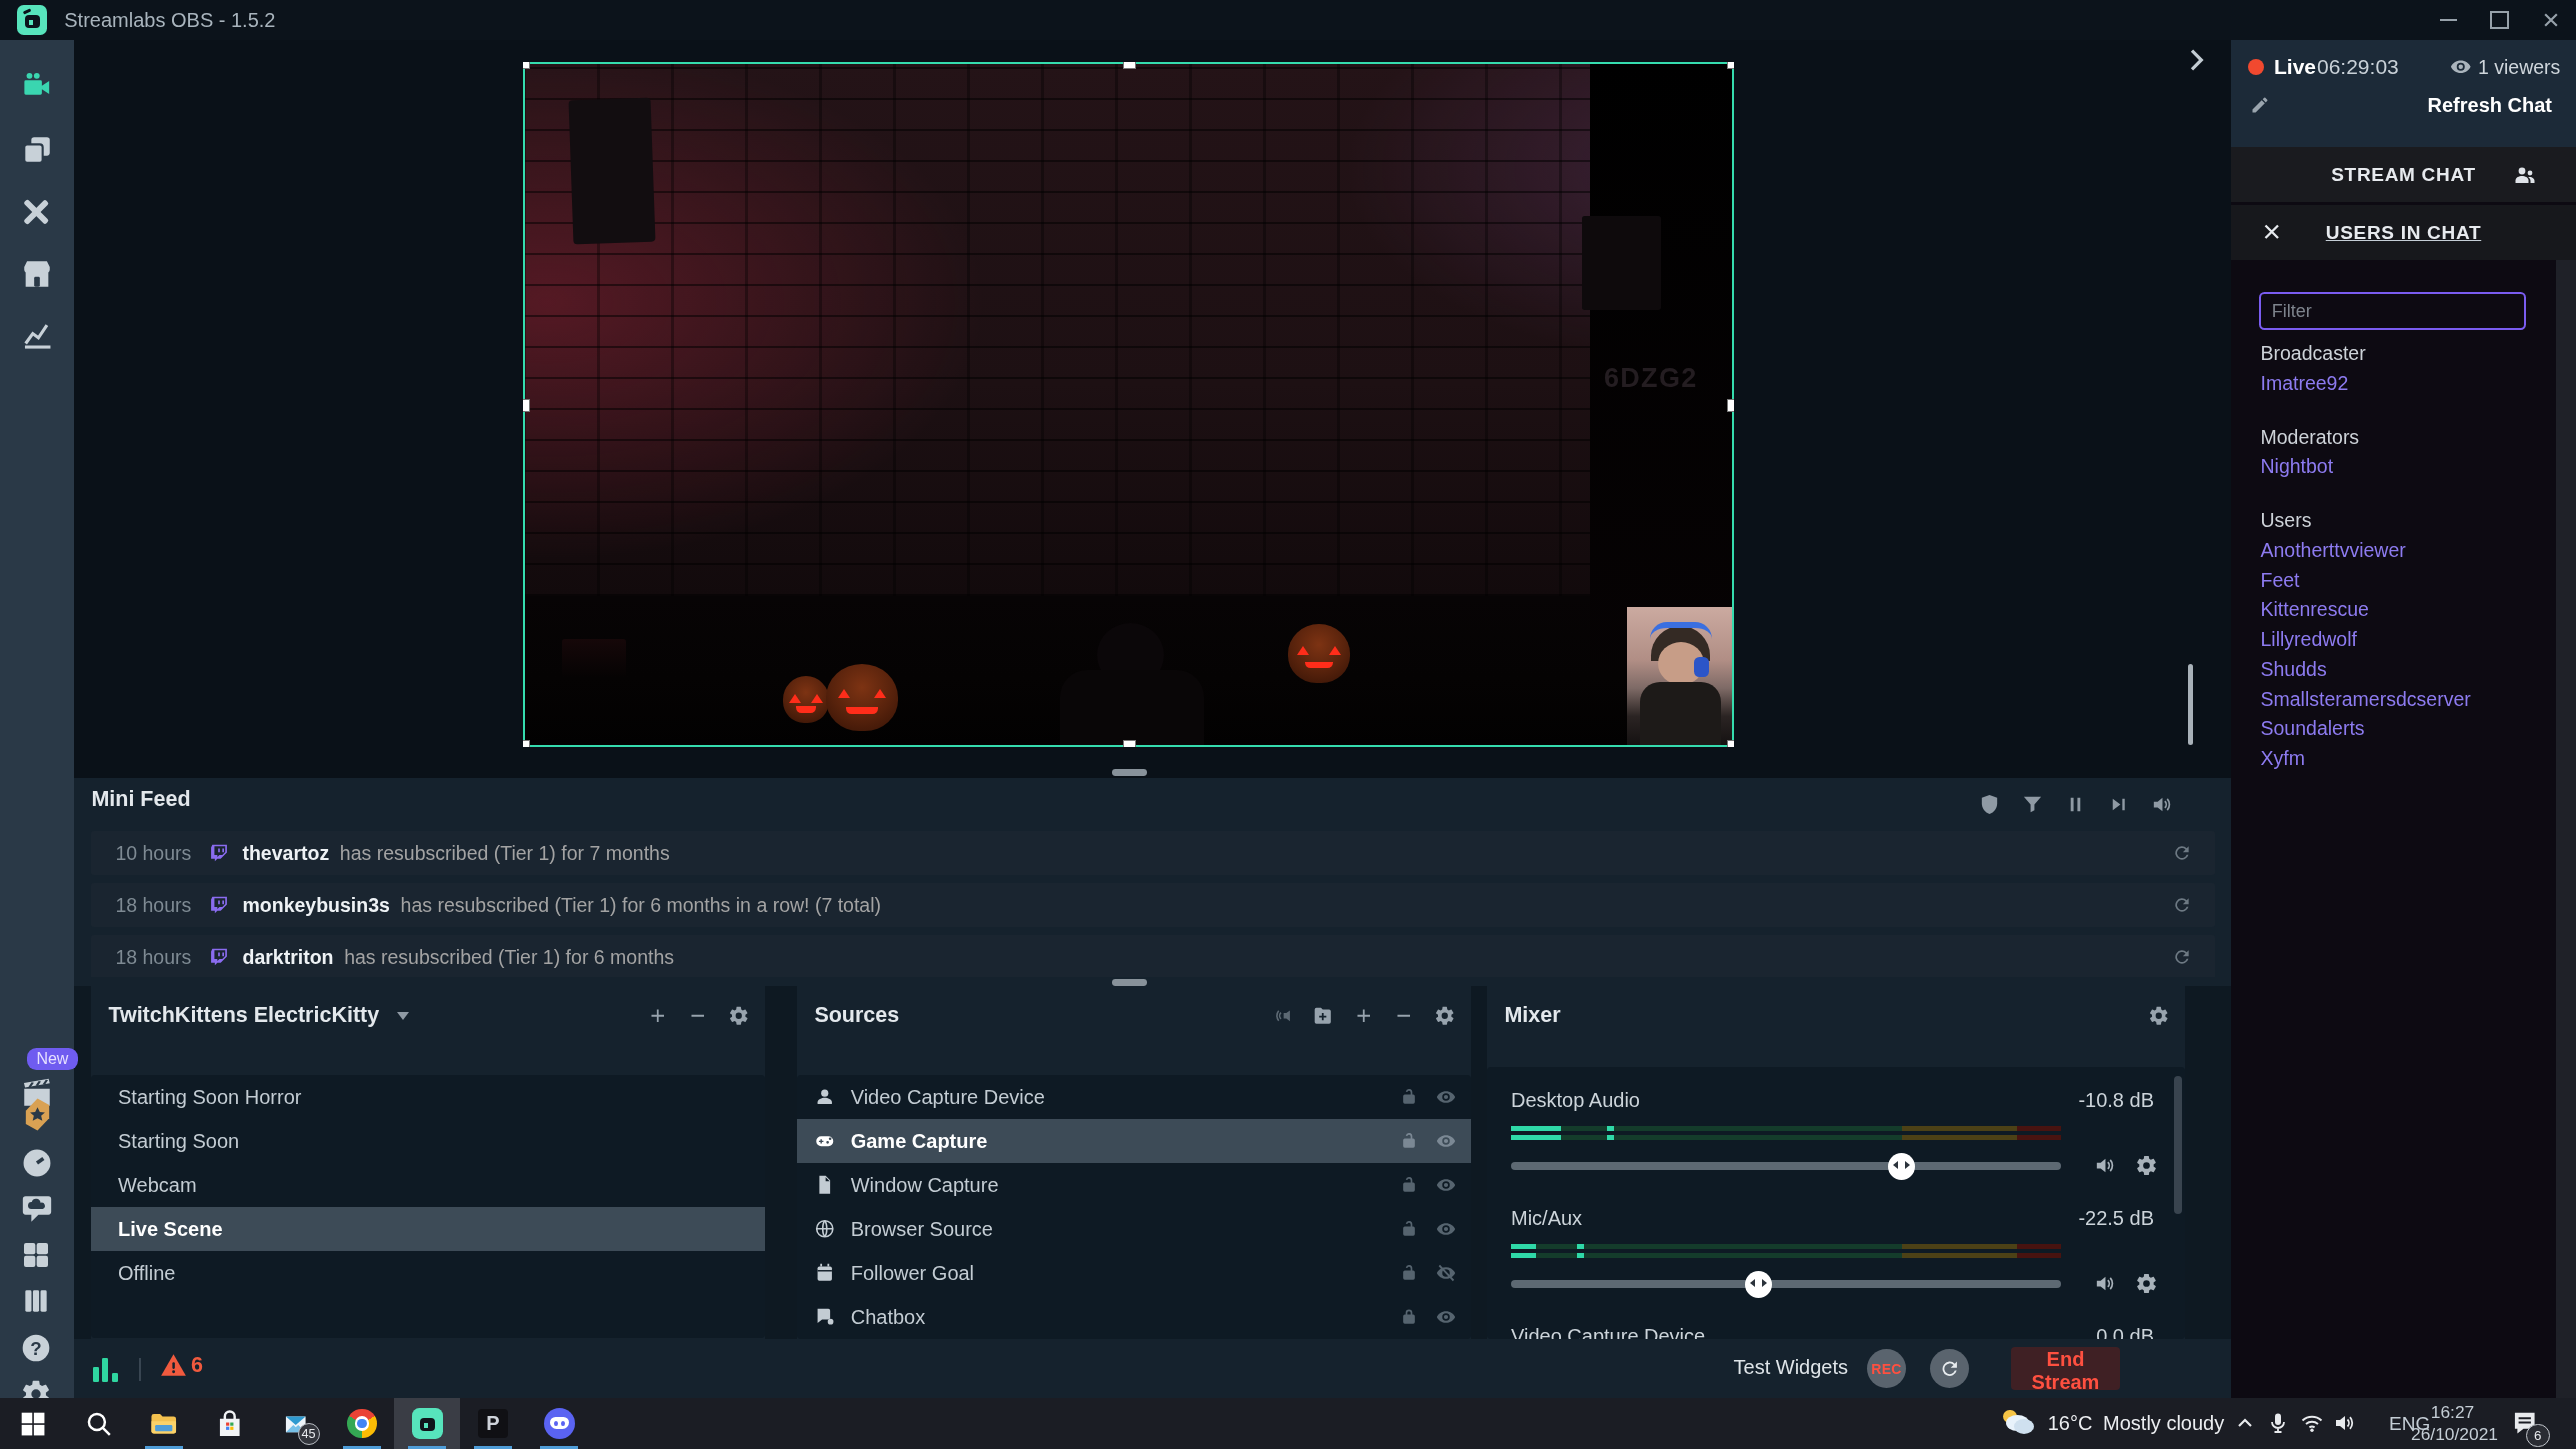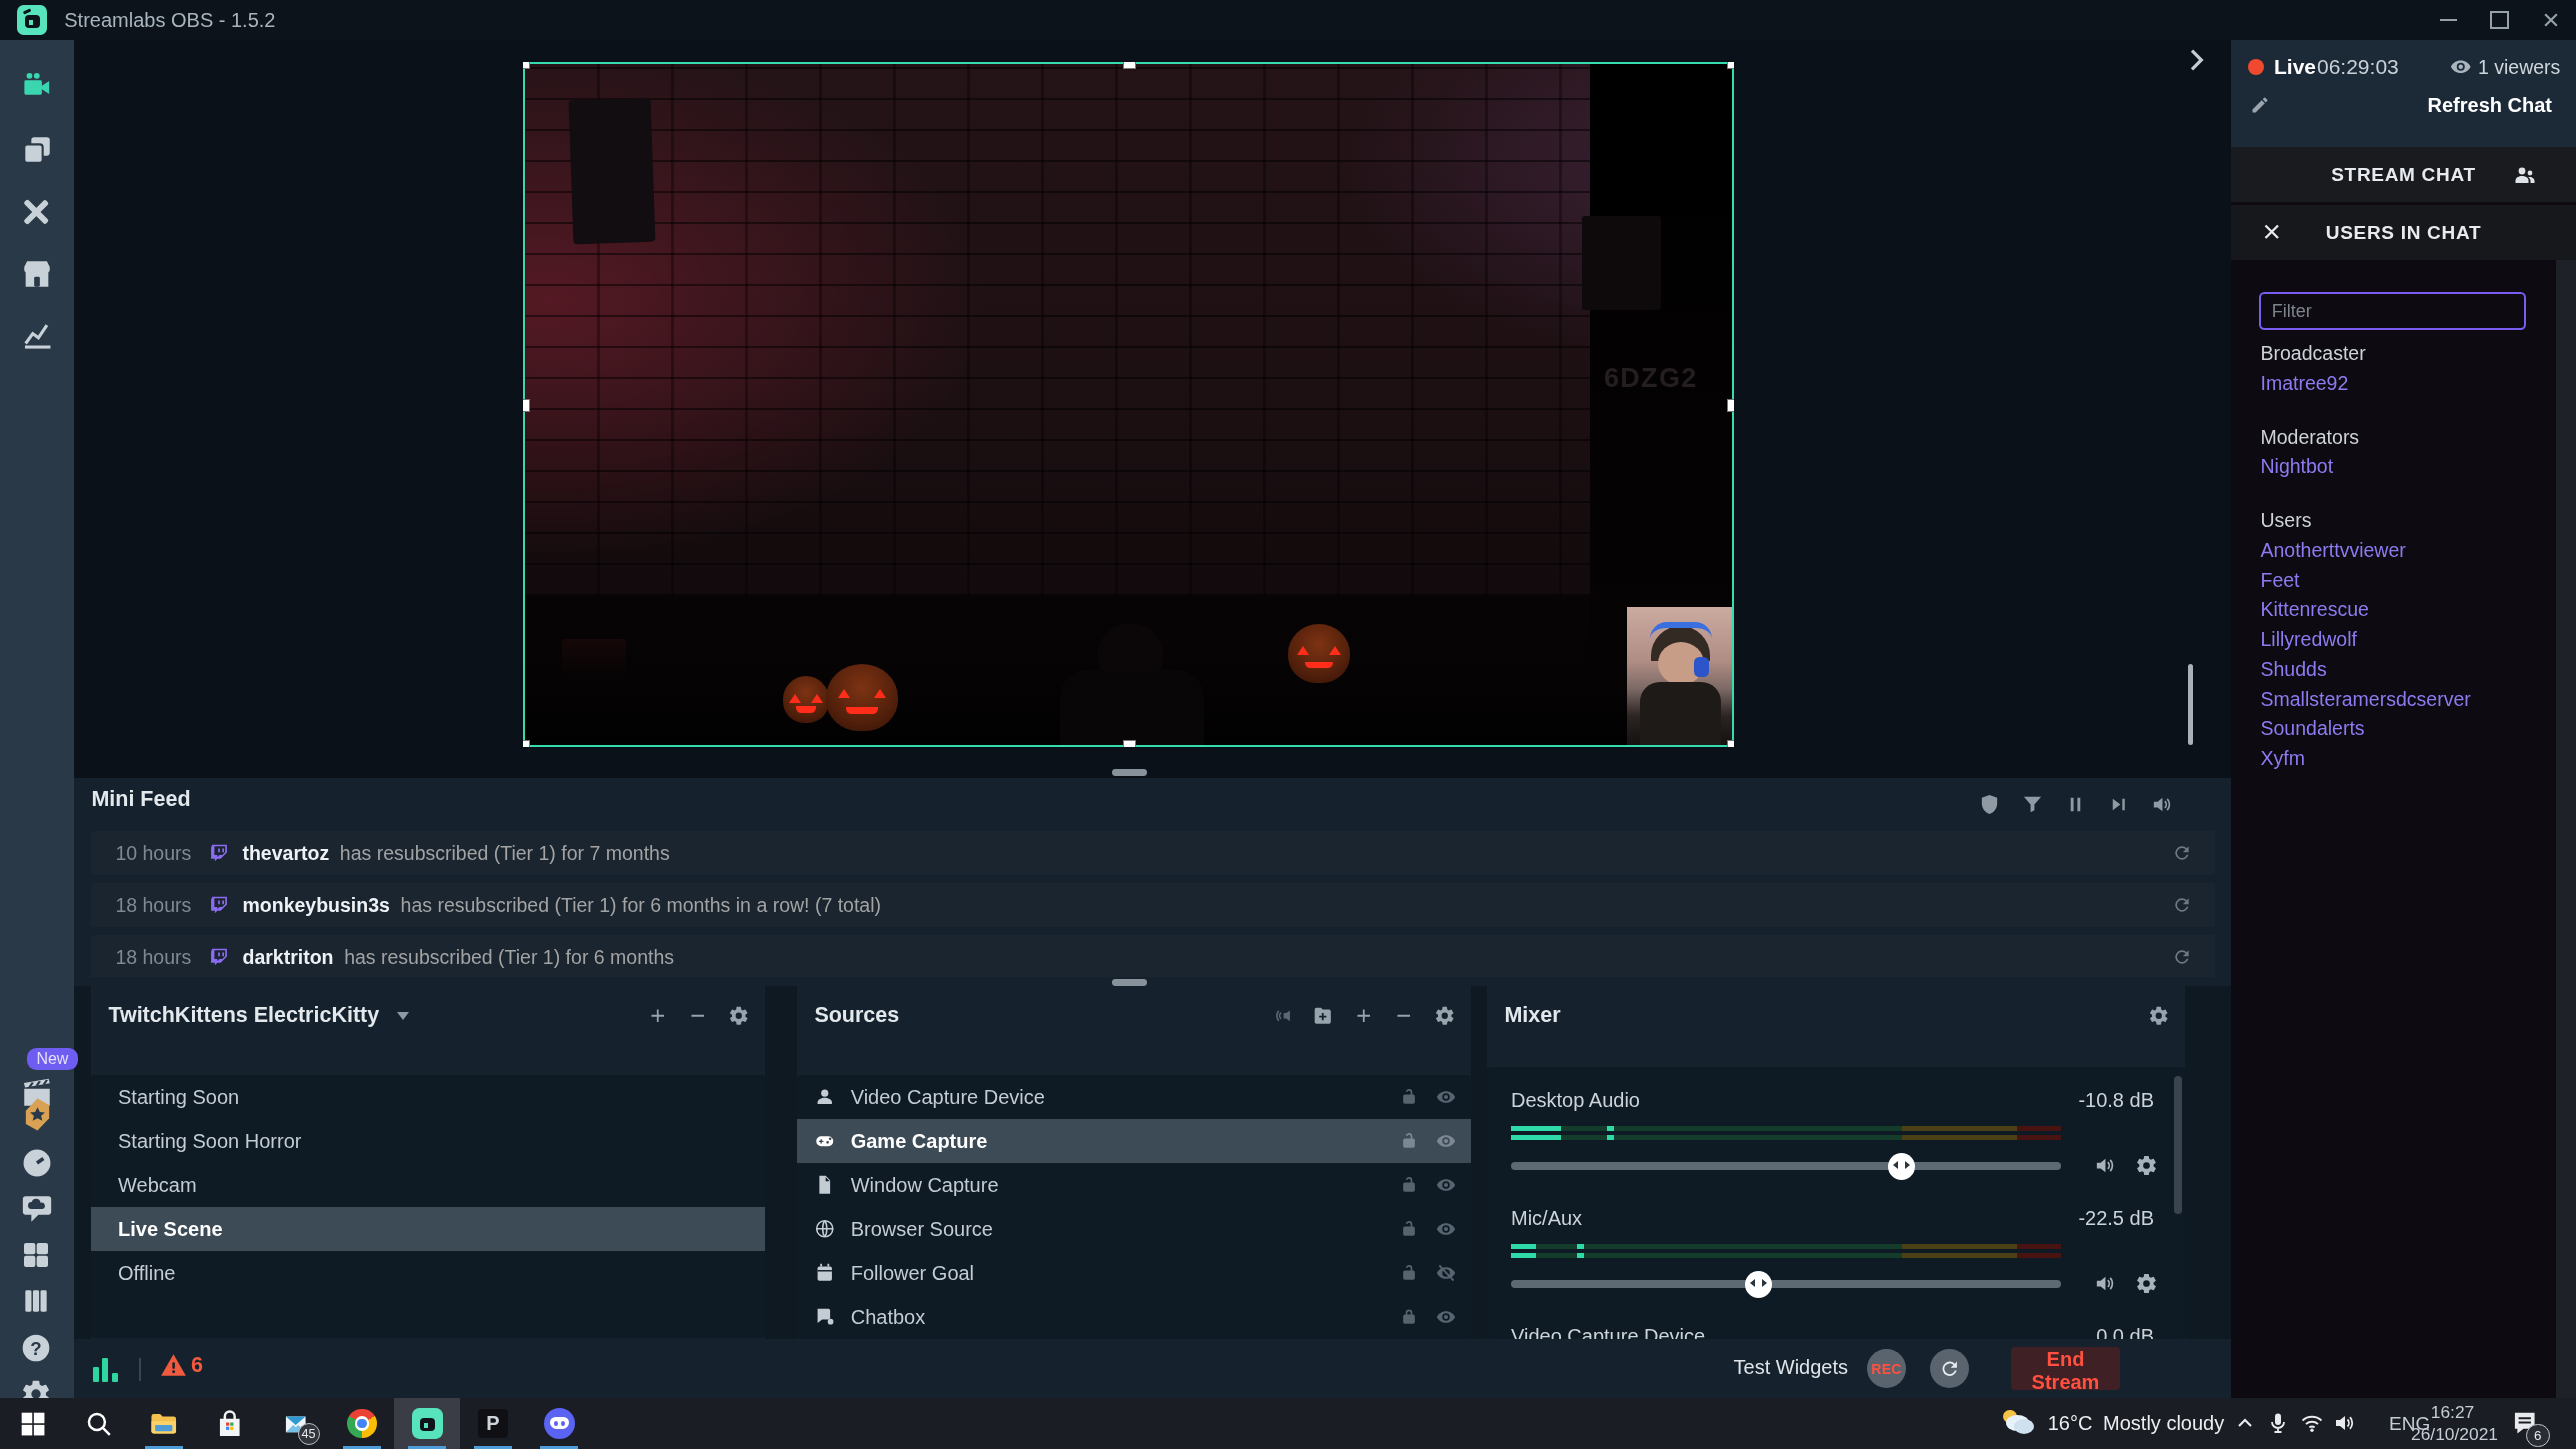--- a/index.html
+++ b/index.html
@@ -130,21 +130,21 @@
   #live-strip{position:absolute;left:0;top:0;width:345px;height:107px;background:#1c2a38;}
   #live-dot{position:absolute;left:17.4px;top:19px;width:16px;height:16px;border-radius:50%;background:#f1492f;}
   #live-label{position:absolute;left:43px;top:14.8px;font-size:21px;font-weight:bold;color:#fff;}
   #live-time{position:absolute;left:86px;top:14.8px;font-size:21px;color:#c9d1d8;}
   #viewers-eye{position:absolute;left:219px;top:16px;width:21.5px;height:21.5px;color:#aab4bc;}
   #viewers{position:absolute;left:247px;top:16px;font-size:19.5px;color:#cfd6dc;}
   #edit-pencil{position:absolute;left:19px;top:55px;width:20px;height:20px;color:#9aa5ae;}
   #refresh-chat{position:absolute;right:24px;top:54px;font-size:20px;font-weight:bold;color:#fff;}
   .chatbar{position:absolute;left:0;width:345px;height:55px;display:flex;align-items:center;justify-content:center;}
   #streamchat-bar{top:107px;background:#1a1b1f;}
-  #usersinchat-bar{top:165px;background:#17181c;}
+  #usersinchat-bar{top:165px;background:#17181c;text-decoration:underline;}
   .chatbar .t{font-size:19px;font-weight:bold;letter-spacing:0.7px;color:#e7eaee;}
   #users-ic{position:absolute;right:39px;top:16px;width:24px;height:24px;color:#dfe3e8;}
   #close-x{position:absolute;left:29.5px;top:16px;width:21.5px;height:21.5px;color:#e7eaee;}
   #filter-input{position:absolute;left:28px;top:252px;width:267px;height:38px;box-sizing:border-box;background:#0d0a12;
     border:2px solid #7a5cf0;border-radius:5.4px;color:#c9cdd3;font-size:18px;padding:0 10.7px;font-family:"Liberation Sans",sans-serif;outline:none;}
   #filter-input::placeholder{color:#7e848d;}
   #userlist{position:absolute;left:29.5px;top:302px;width:288px;font-size:19.5px;}
   .ugroup-label{color:#ced3d9;margin-top:31px;margin-bottom:5.4px;}
   .ugroup-label.first{margin-top:0;}
   .uname{color:#8d7bf0;margin:6.7px 0;}
@@ -599,24 +599,24 @@
           <svg class="ic" viewBox="0 0 32 32" width="21.5" height="21.5">
               <use href="#i-minus"></use>
             </svg>
           <svg class="ic" viewBox="0 0 32 32" width="21.5" height="21.5">
               <use href="#i-gear"></use>
             </svg>
         </div>
       </div>
       <div class="listbox">
         <div class="lrow">
-            <span>Starting Soon</span>
+            <span>Starting Soon Horror</span>
           </div>
         <div class="lrow">
-            <span>Starting Soon Horror</span>
+            <span>Starting Soon</span>
           </div>
         <div class="lrow">
             <span>Webcam</span>
           </div>
         <div class="lrow sel">
             <span>Live Scene</span>
           </div>
         <div class="lrow">
             <span>Offline</span>
           </div>

